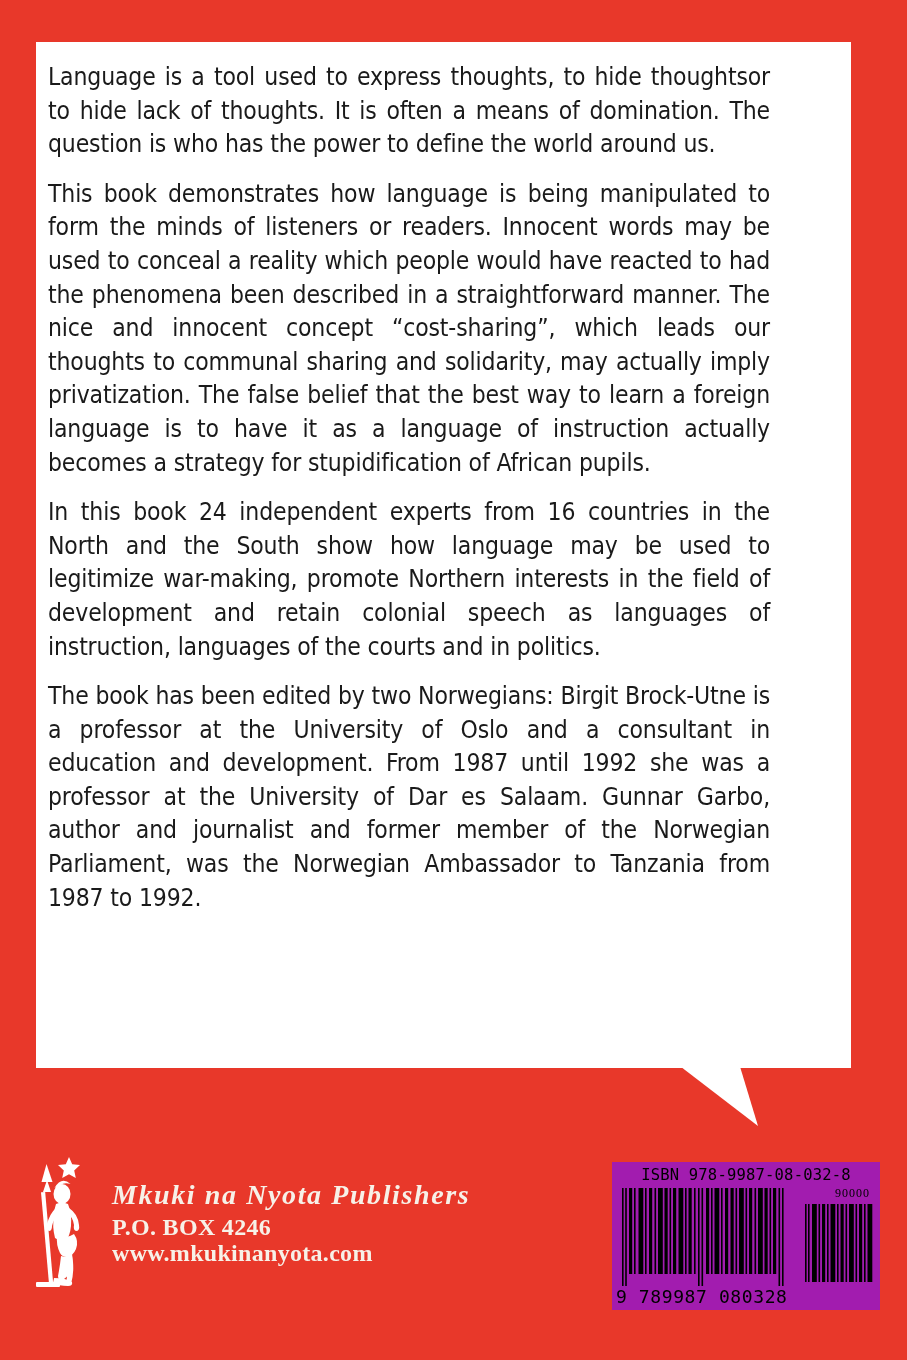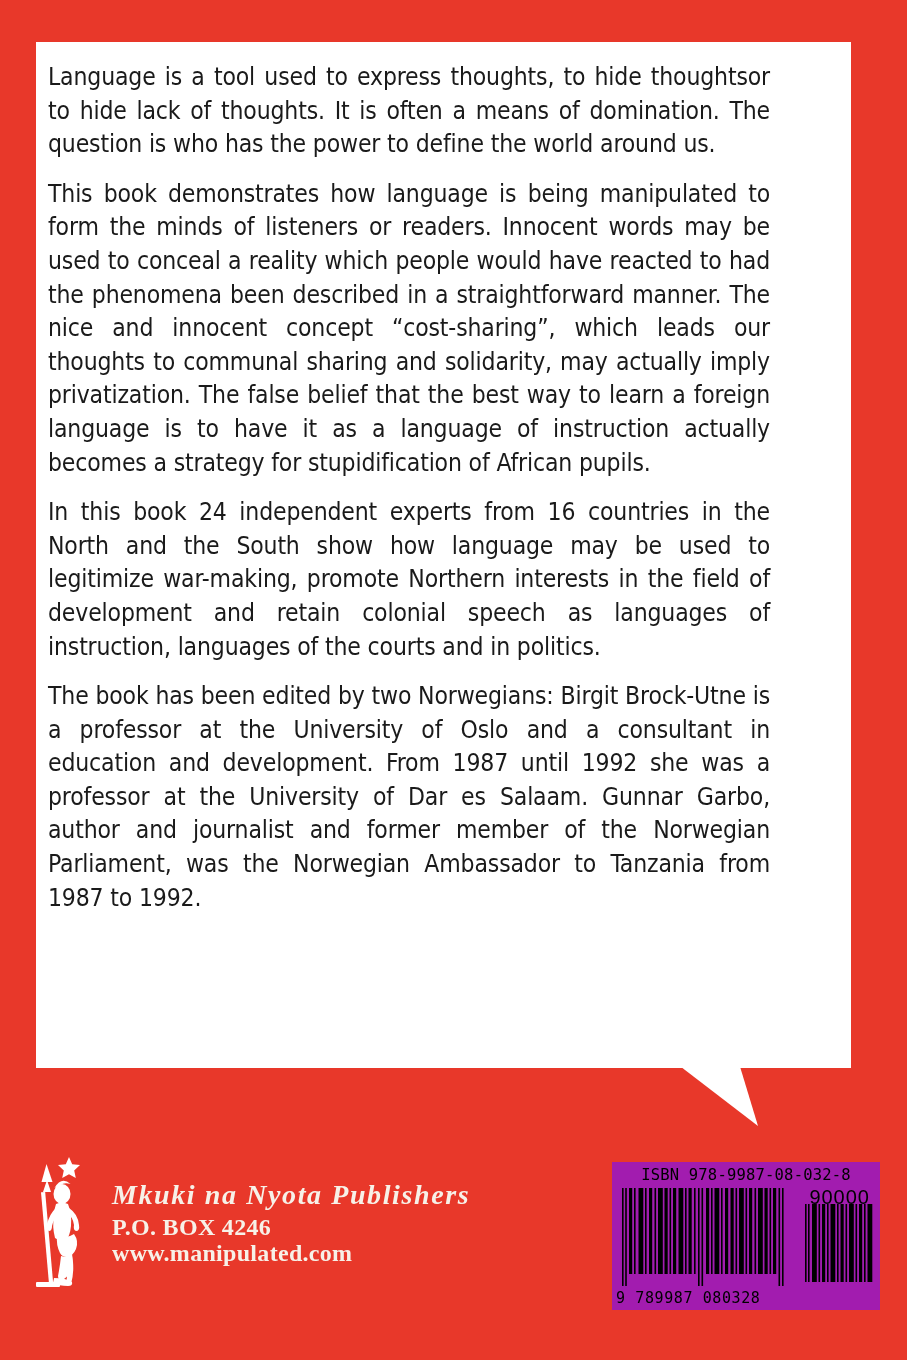--- a/index.html
+++ b/index.html
@@ -121,31 +121,31 @@
     font-family: "DejaVu Sans Mono", "Liberation Mono", monospace;
     font-size: 15.5px;
     letter-spacing: 0.2px;
     color: #000;
     white-space: nowrap;
   }
   .addon-text {
     position: absolute;
     right: 10px;
     top: 24px;
-    font-family: Liberation Sans, sans-serif;
-    font-size: 20px;
+    font-family: Liberation Serif, serif;
+    font-size: 12px;
     letter-spacing: 1px;
     color: #000;
   }
   .ean-digits {
     position: absolute;
     left: 4px;
     bottom: 3px;
     font-family: "DejaVu Sans Mono", "Liberation Mono", monospace;
-    font-size: 15px;
+    font-size: 18px;
     letter-spacing: 0.6px;
     color: #000;
     white-space: nowrap;
   }
   .bars-main {
     position: absolute;
     left: 8px;
     top: 26px;
     width: 168px;
     height: 98px;
@@ -204,21 +204,21 @@
       <path fill="#ffffff" d="M33,104 q7,2 11,-2 q2,10 -2,18 q-3,6 -8,8 q-4,0 -4,-4 q2,-10 3,-20z"></path>
 
       <path fill="#ffffff" d="M26,126 q12,0 18,4 q1,4 -4,4 q-9,0 -15,-3z"></path>
 
       <path fill="#ffffff" d="M38,96 q6,4 7,14 q1,12 -2,22 l-5,0 q2,-12 1,-21 q-1,-9 -5,-12z"></path>
     </svg>
 
     <div class="pub-text">
       <p class="pub-name">Mkuki na Nyota Publishers</p>
       <p class="pub-line">P.O. BOX 4246</p>
-      <p class="pub-line">www.manipulated.com</p>
+      <p class="pub-line">www.mkukinanyota.com</p>
     </div>
   </div>
 
   <div class="barcode-box">
     <div class="barcode-inner">
       <div class="isbn-text">ISBN 978-9987-08-032-8</div>
       <div class="addon-text">90000</div>
 
       <svg class="bars-main" viewBox="0 0 168 98" preserveAspectRatio="none" aria-hidden="true">
         <g fill="#000000">

